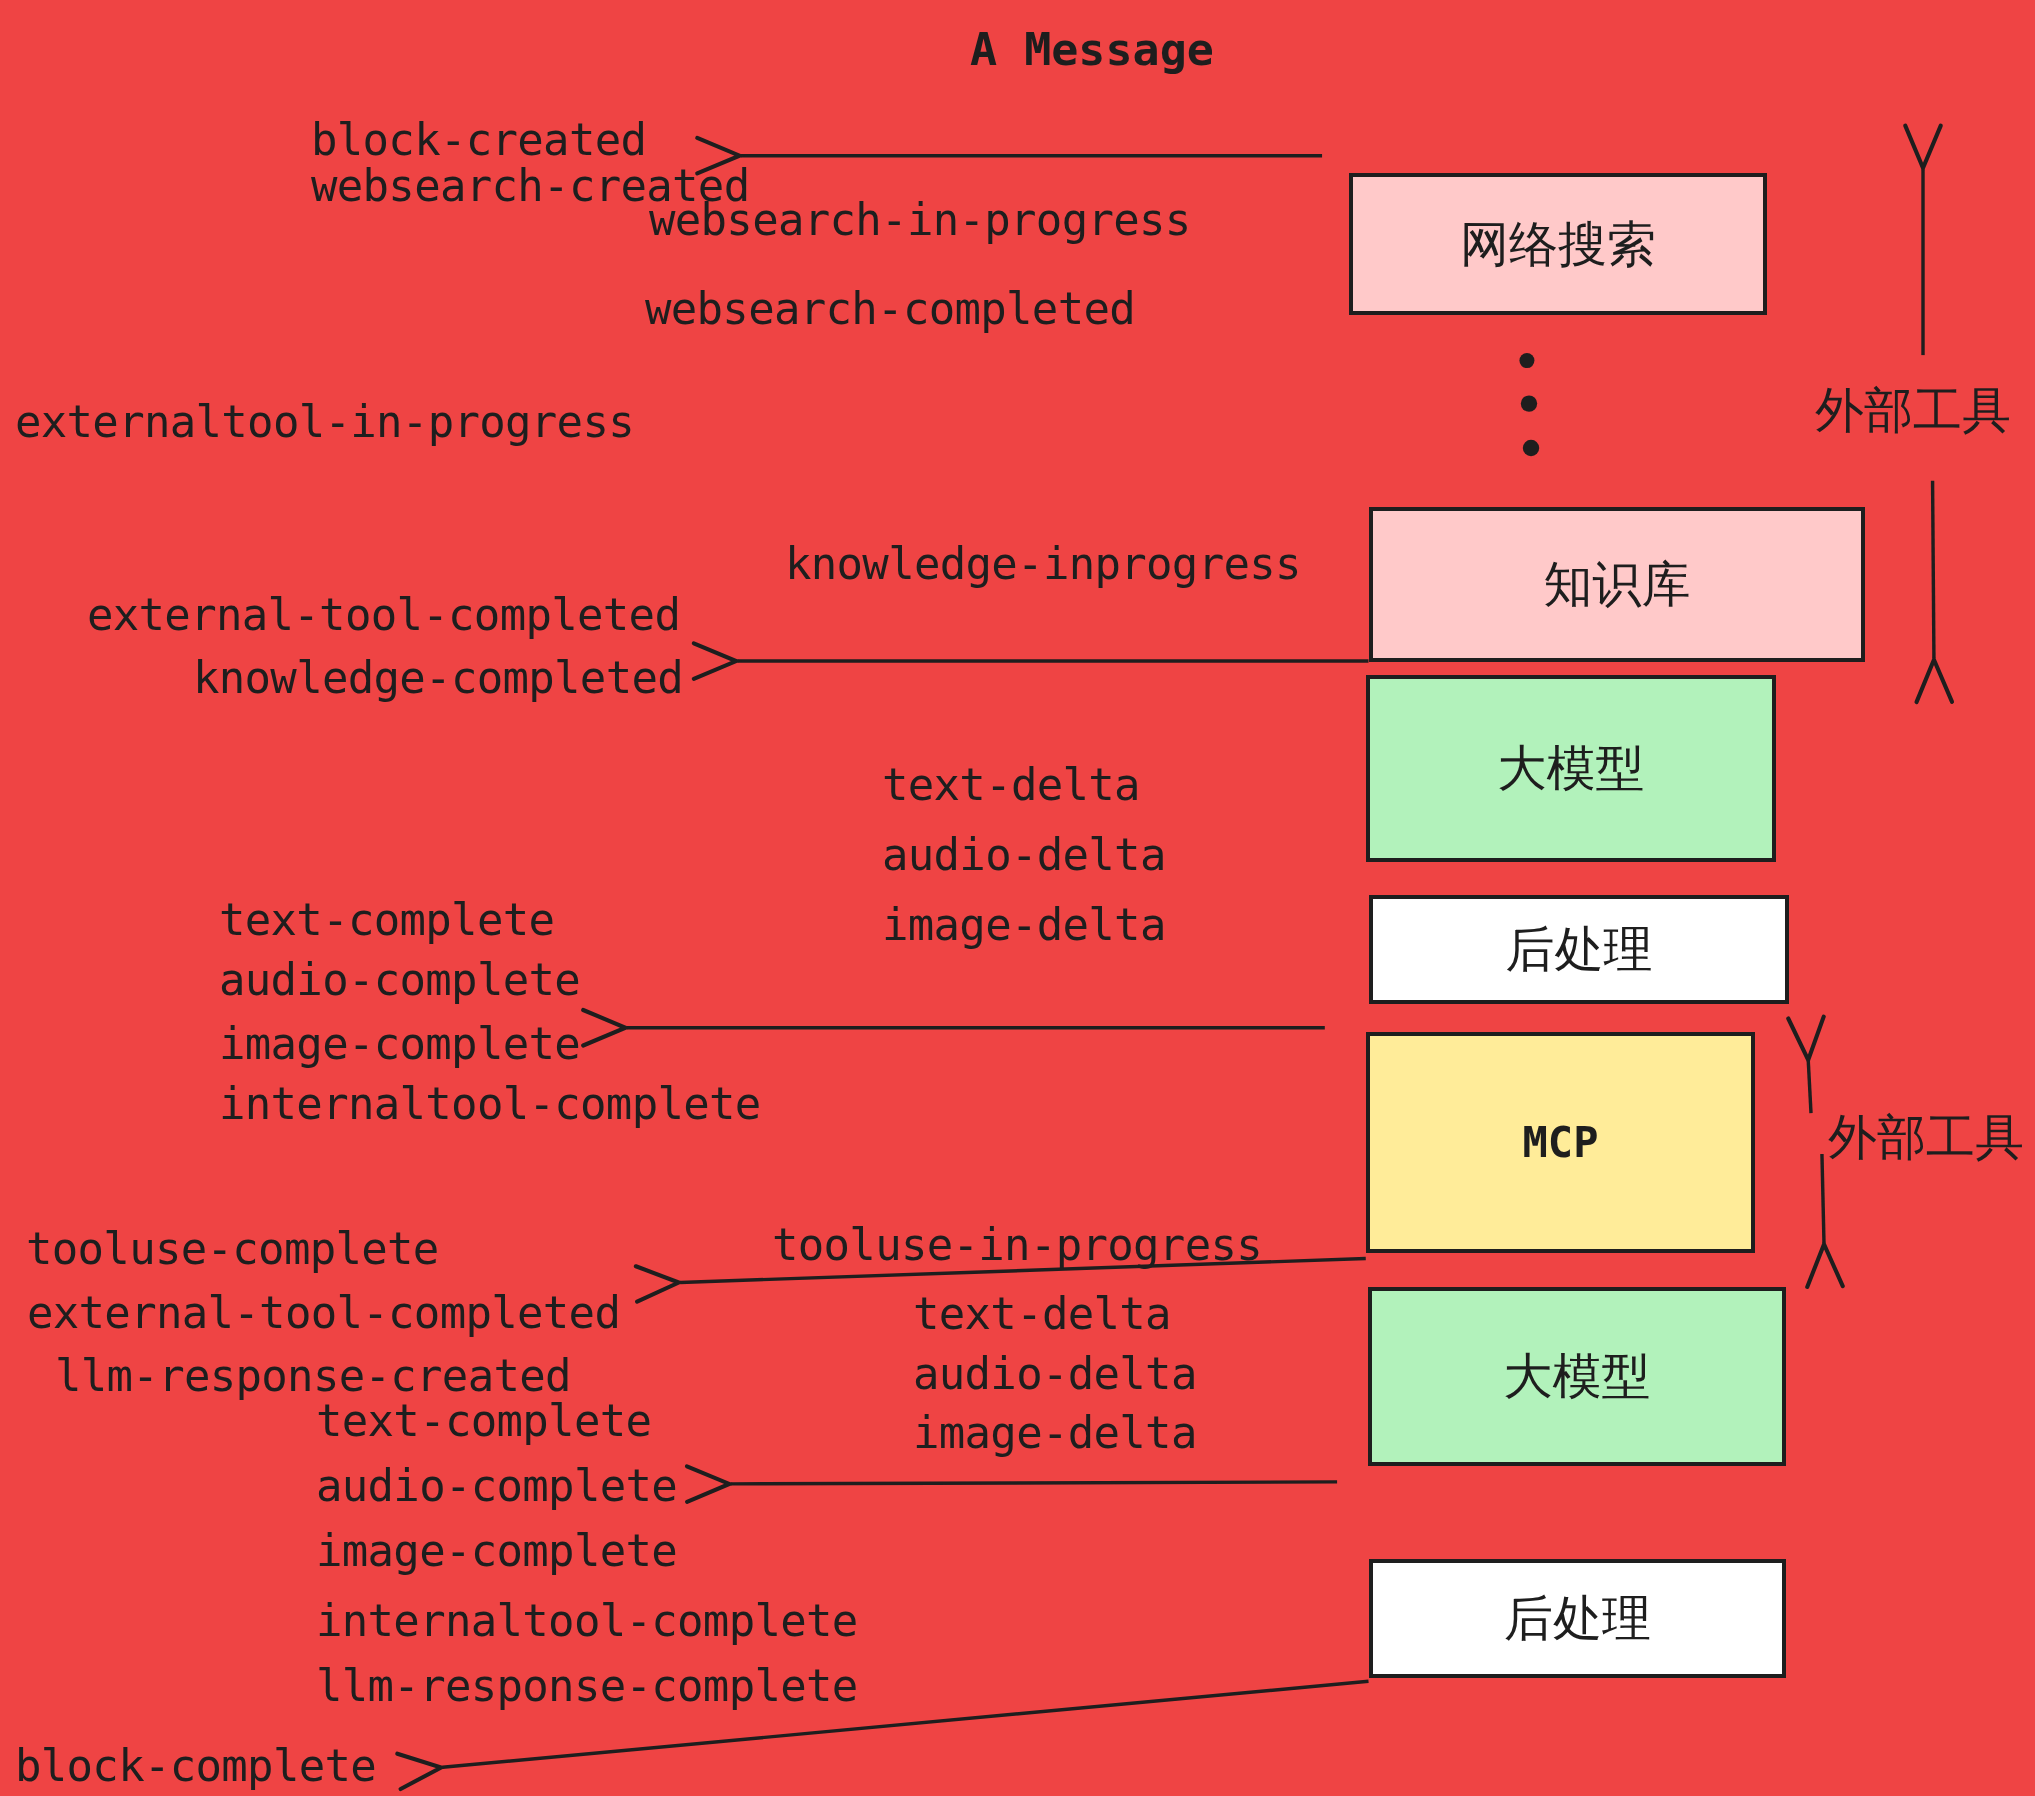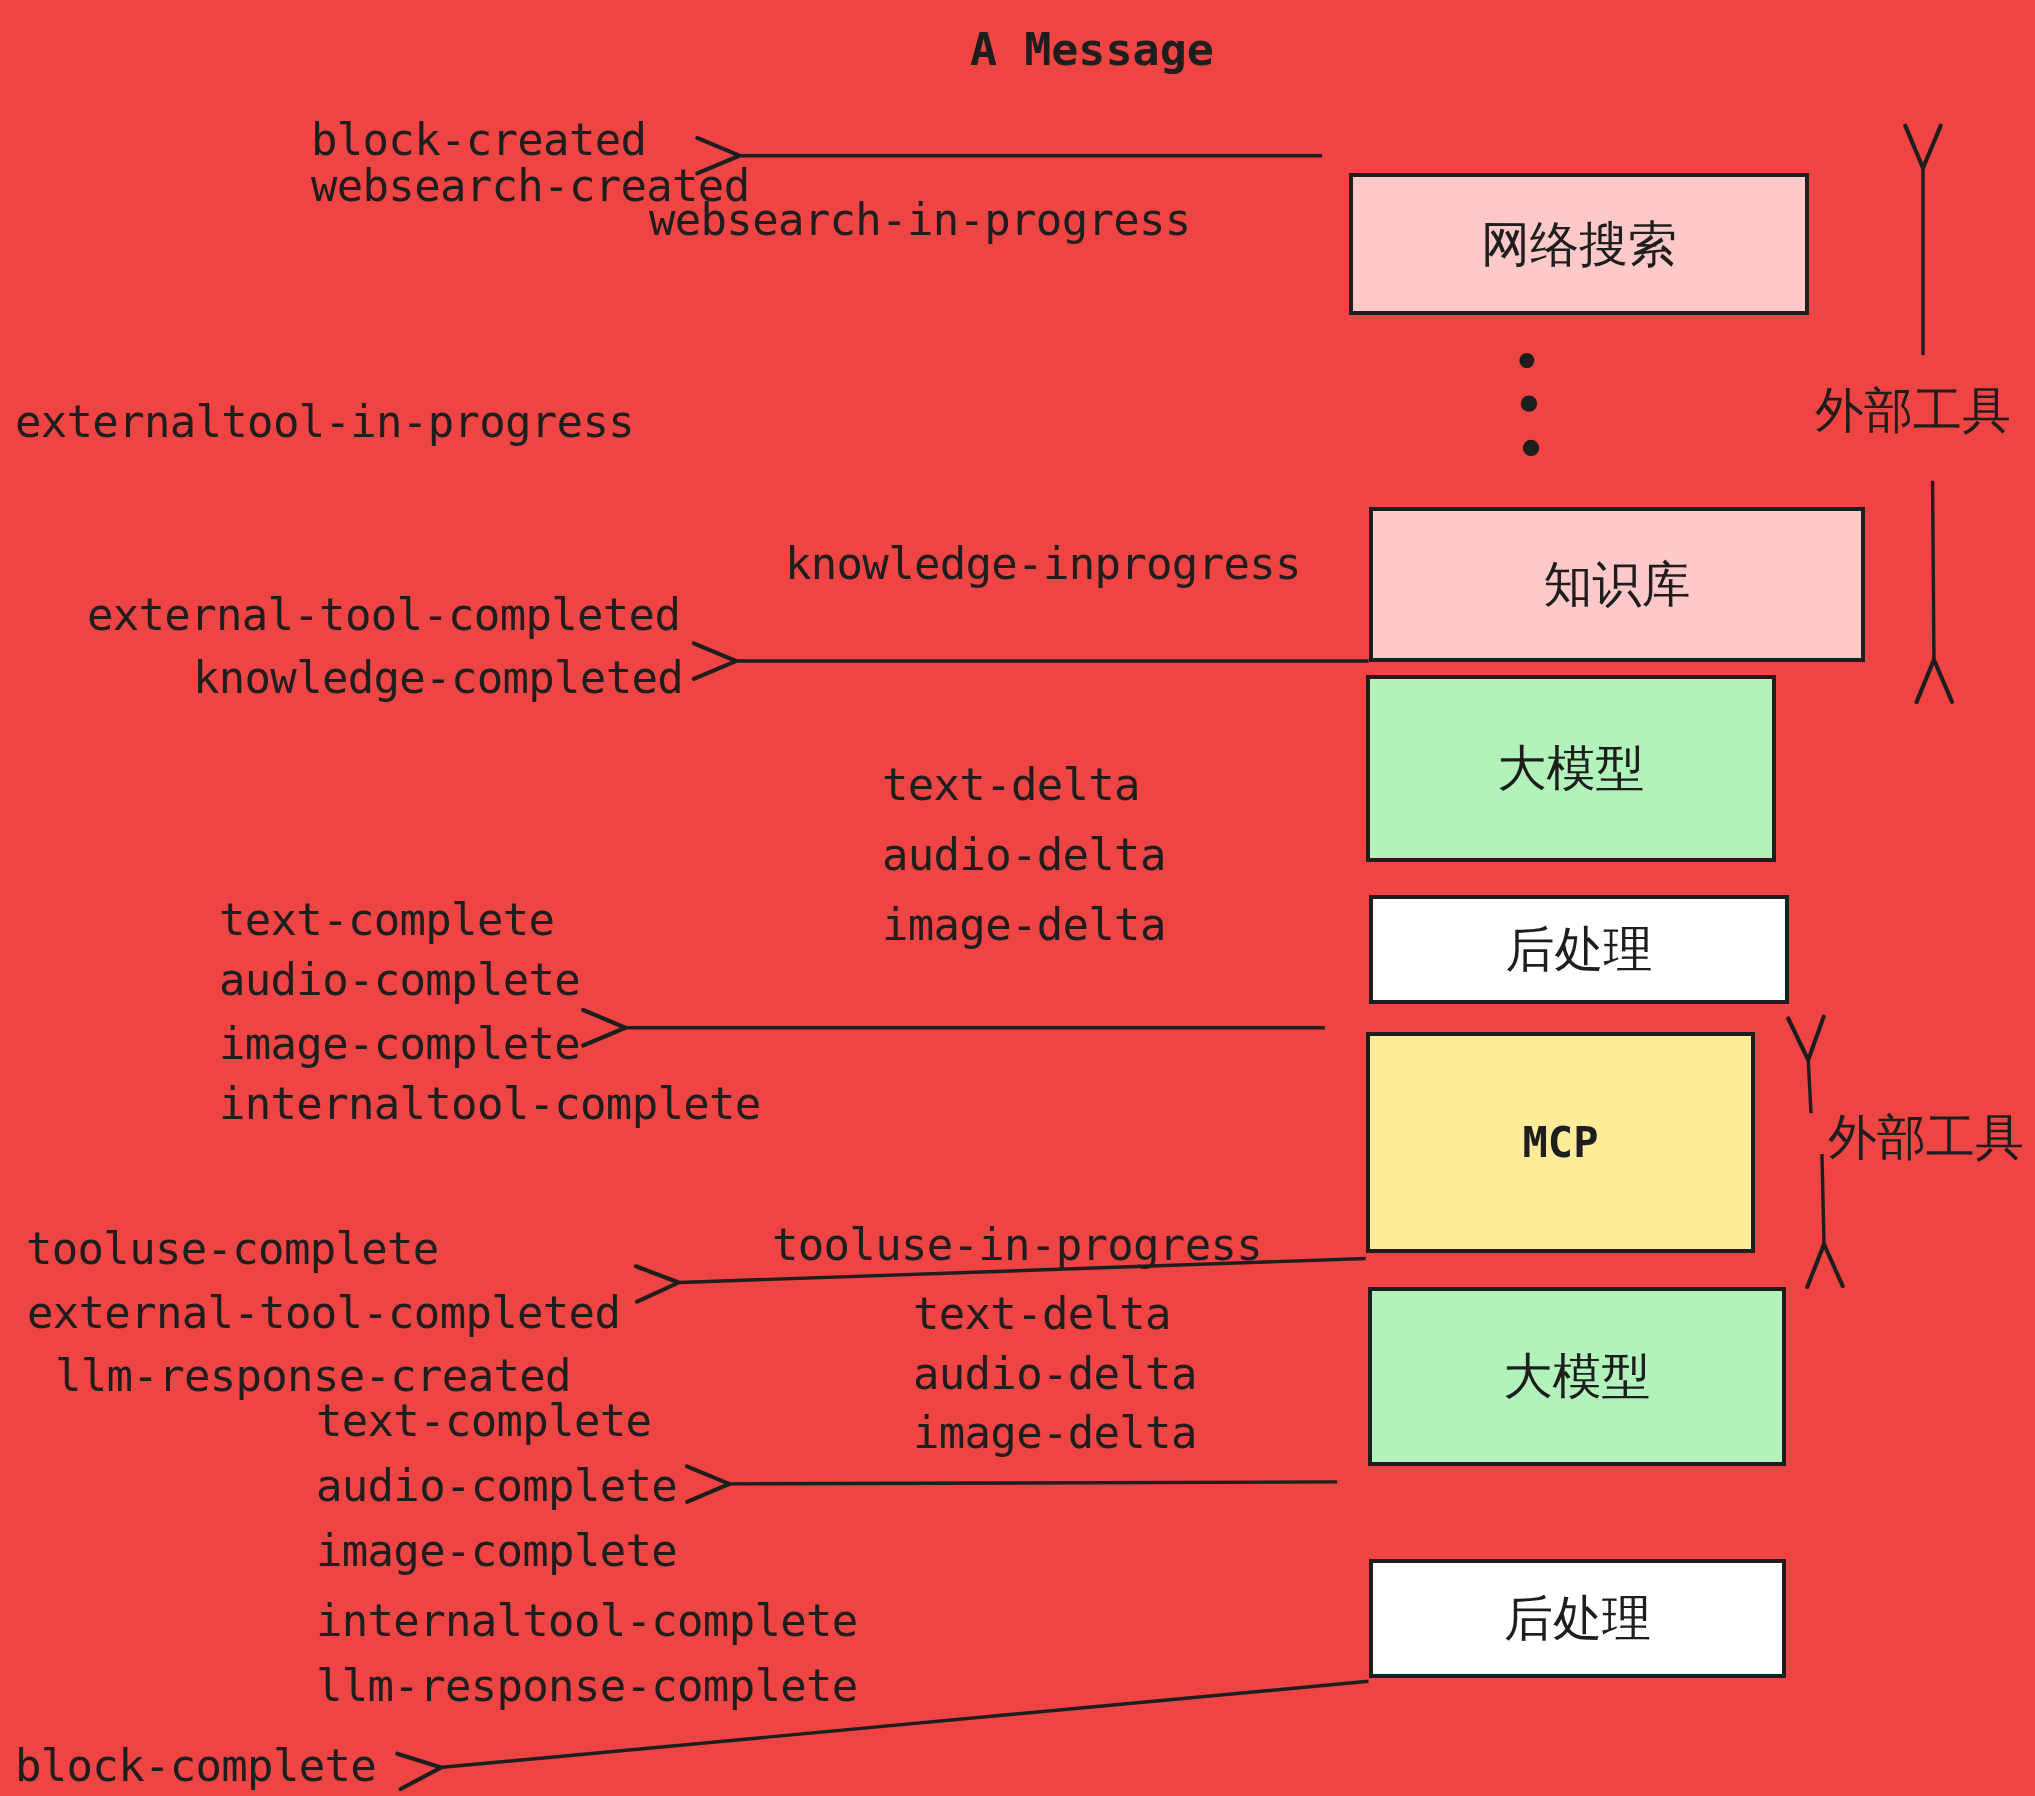--- a/index.html
+++ b/index.html
@@ -90,20 +90,21 @@
     <circle cx="2236" cy="528" r="11" fill="#1e1e1e"></circle>
     <circle cx="2239" cy="591" r="12" fill="#1e1e1e"></circle>
     <circle cx="2242" cy="656" r="12" fill="#1e1e1e"></circle>
   </svg>
 
   <div class="title" style="left:970px; top:49px;">A Message</div>
 
   <div class="lbl" style="left:311px; top:140px;">block-created</div>
   <div class="lbl" style="left:311px; top:186px;">websearch-created</div>
   <div class="lbl" style="left:649px; top:220px;">websearch-in-progress</div>
+  <div class="lbl" style="left:645px; top:309px;">websearch-completed</div>
   <div class="lbl" style="left:15px; top:422px;">externaltool-in-progress</div>
   <div class="lbl" style="left:785px; top:564px;">knowledge-inprogress</div>
   <div class="lbl" style="left:87px; top:615px;">external-tool-completed</div>
   <div class="lbl" style="left:193px; top:678px;">knowledge-completed</div>
 
   <div class="lbl" style="left:882px; top:785px;">text-delta</div>
   <div class="lbl" style="left:882px; top:855px;">audio-delta</div>
   <div class="lbl" style="left:882px; top:925px;">image-delta</div>
 
   <div class="lbl" style="left:219px; top:920px;">text-complete</div>
@@ -120,21 +121,21 @@
   <div class="lbl" style="left:913px; top:1374px;">audio-delta</div>
   <div class="lbl" style="left:913px; top:1433px;">image-delta</div>
 
   <div class="lbl" style="left:316px; top:1421px;">text-complete</div>
   <div class="lbl" style="left:316px; top:1486px;">audio-complete</div>
   <div class="lbl" style="left:316px; top:1551px;">image-complete</div>
   <div class="lbl" style="left:316px; top:1621px;">internaltool-complete</div>
   <div class="lbl" style="left:316px; top:1686px;">llm-response-complete</div>
   <div class="lbl" style="left:15px; top:1766px;">block-complete</div>
 
-  <div class="node" style="left: 1349px; top: 173px; width: 460px; height: 142px; background: rgb(255, 201, 201);">
+  <div class="node" style="left: 1349px; top: 173px; width: 418px; height: 142px; background: rgb(255, 201, 201);">
     <span>网络搜索</span>
   </div>
 
   <div class="node" style="left: 1369px; top: 507px; width: 496px; height: 155px; background: rgb(255, 201, 201);">
     <span>知识库</span>
   </div>
 
   <div class="node" style="left: 1366px; top: 675px; width: 410px; height: 187px; background: rgb(178, 242, 187);">
     <span>大模型</span>
   </div>

